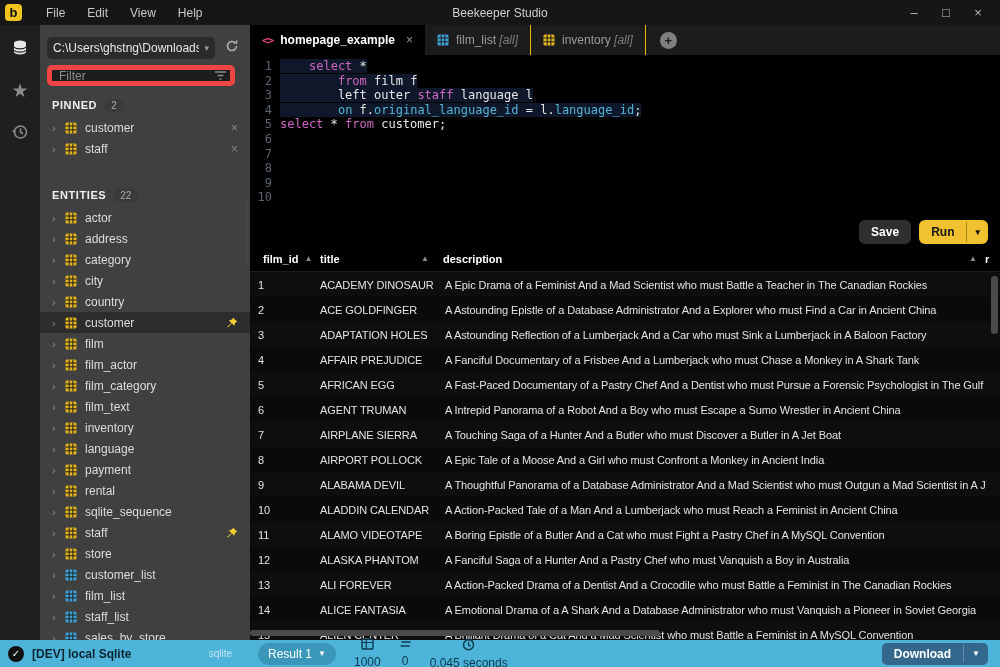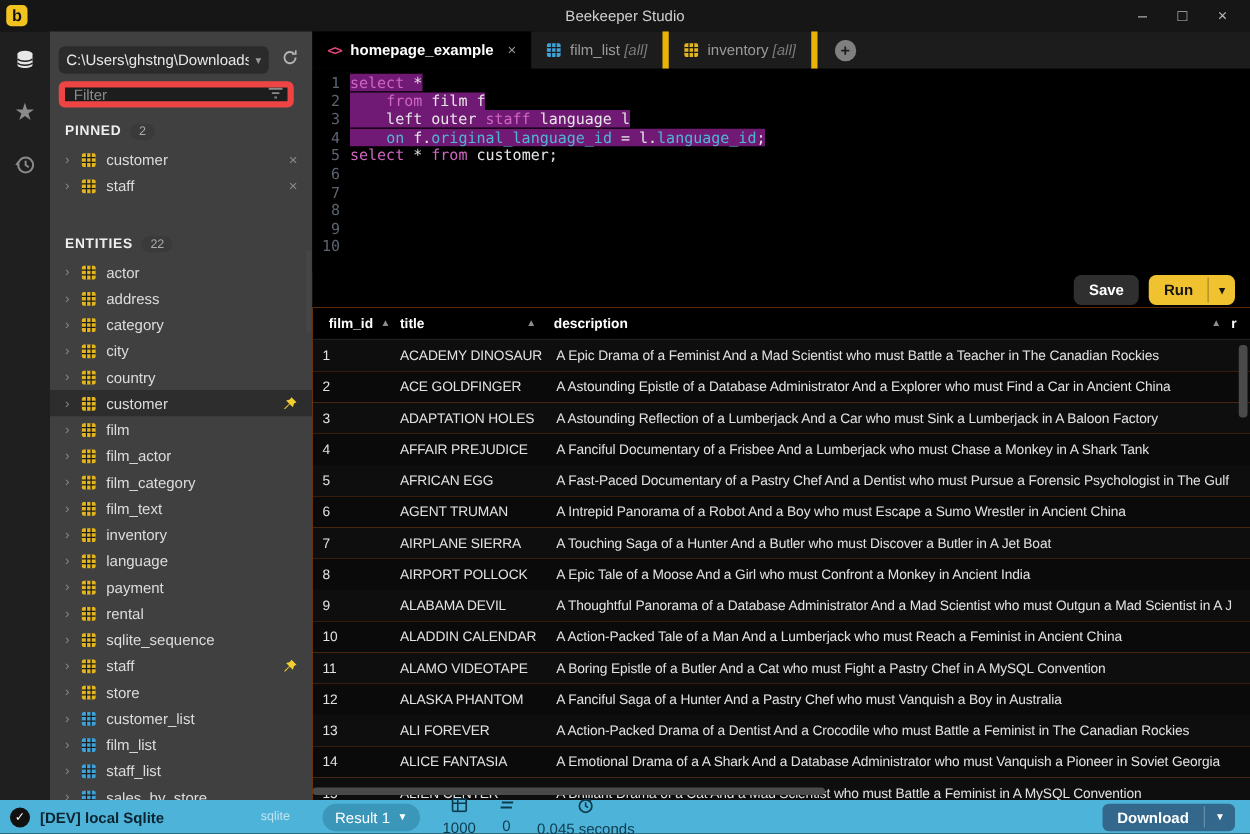--- a/index.html
+++ b/index.html
@@ -60,37 +60,37 @@
   .row-pin { position:absolute; right:12px; width:12px; height:12px; }
   .side-scroll { position:absolute; right:1px; top:175px; width:4px; height:66px;
     background:#454545; border-radius:2px; }
 
   
   .main { position:absolute; left:250px; top:25px; width:750px; height:615px; background:#000; }
 
   .tabbar { position:absolute; left:0; top:0; width:750px; height:30px; background:#1c1c1c;
     display:flex; align-items:stretch; }
   .tab { display:flex; align-items:center; gap:7px; padding:0 12px; font-size:12px;
-    color:#9b9b9b; border-right:5px solid #eab308; }
+    color:#9b9b9b; border-right:1px solid #eab308; }
   .tab.active { background:#000; color:#fff; font-weight:bold; border-right:none; }
   .tab .suffix { font-style:italic; color:#7c7c7c; font-weight:normal; }
   .tab-close { color:#9a9a9a; font-size:12px; margin-left:4px; font-weight:normal; }
   .code-ic { color:#e0457b; font-weight:bold; font-size:11px; letter-spacing:-1px;
     font-family:"DejaVu Sans Mono", monospace; }
   .newtab { width:17px; height:17px; border-radius:50%; background:#7f7f7f; color:#1c1c1c;
     font-size:13px; font-weight:bold; display:flex; align-items:center; justify-content:center;
     align-self:center; margin-left:14px; }
 
   .editor { position:absolute; left:0; top:30px; width:750px; height:163px; background:#000;
     font-family:"DejaVu Sans Mono", monospace; font-size:12px; line-height:14.6px;
     padding-top:4px; }
   .ed-line { display:flex; height:14.6px; }
   .ed-num { width:22px; text-align:right; color:#5c6370; flex:none; }
   .ed-code { margin-left:8px; white-space:pre; color:#e6e6e6; }
-  .ed-code .hl { background:#701a75; }
+  .ed-code .hl { background:#0f172a;padding-left:29px; }
   .tk-kw { color:#cf66c1; }
   .tk-cy { color:#52b5d4; }
 
   .btn-row { position:absolute; left:0; top:193px; width:750px; height:28px; display:flex;
     align-items:center; justify-content:flex-end; padding-right:12px; gap:8px; }
   .save-btn { background:#2f2f2f; color:#fff; font-size:12px; font-weight:bold;
     padding:5px 12px; border-radius:6px; border:none; font-family:inherit; }
   .run-btn { display:flex; align-items:center; background:#f0c230; color:#151515;
     border-radius:6px; font-size:12px; font-weight:bold; overflow:hidden; }
   .run-main { padding:5px 12px; }
@@ -135,20 +135,26 @@
     background:#33688c; color:#fff; font-size:12px; font-weight:bold; border-radius:5px;
     overflow:hidden; }
   .dl-main { padding:4px 12px; }
   .dl-caret { padding:4px 8px; border-left:1px solid rgba(255,255,255,.25); font-size:8px; }
 </style>
 </head>
 <body>
 
 <div class="topbar">
   <div class="logo">b</div>
+  <div class="menus">
+      <div class="menu-item">File</div>
+      <div class="menu-item">Edit</div>
+      <div class="menu-item">View</div>
+      <div class="menu-item">Help</div>
+    </div>
   <div class="win-title">Beekeeper Studio</div>
   <div class="win-controls">
     <div class="win-btn">–</div>
     <div class="win-btn">□</div>
     <div class="win-btn">×</div>
   </div>
 </div>
 
 <div class="rail">
   <div class="rail-icon">

